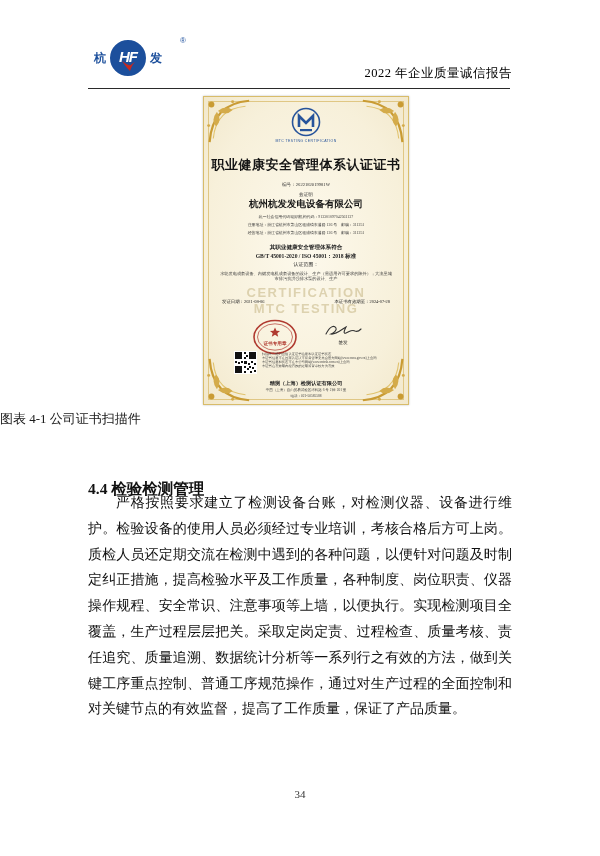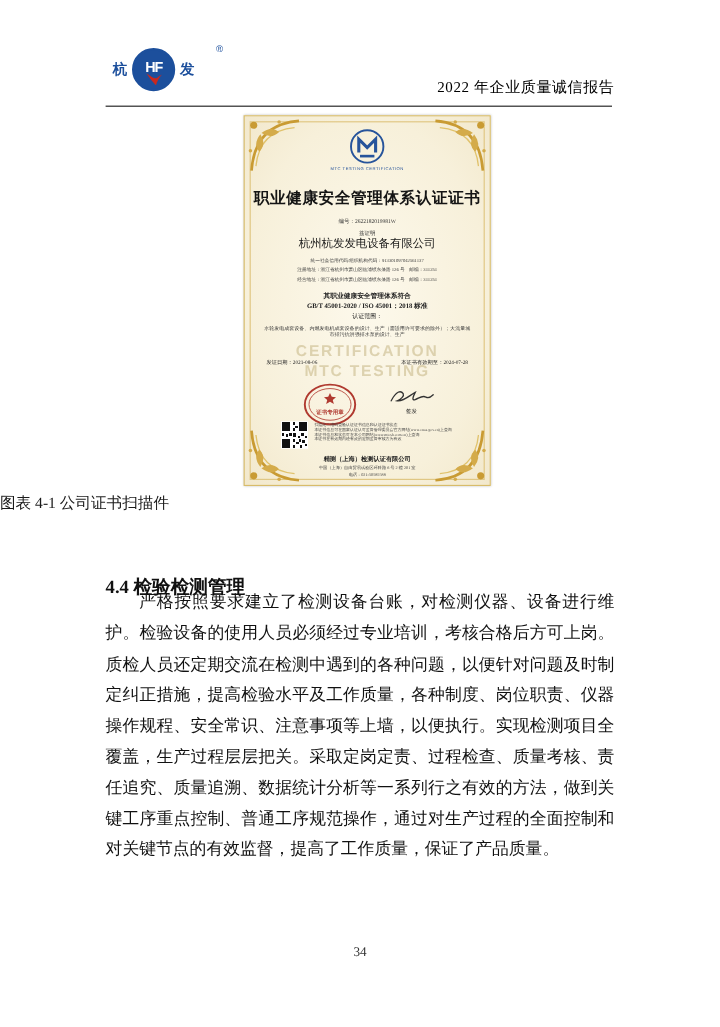--- a/index.html
+++ b/index.html
@@ -10,21 +10,21 @@
     font-family:"Liberation Serif","DejaVu Serif",serif; color:#222;
   }
   
   .header { position:absolute; left:88px; right:88px; top:34px; height:56px; }
   .logo { position:absolute; left:6px; top:6px; display:flex; align-items:center; }
   .logo-char { color:#1c4f9c; font-weight:bold; font-size:12px; font-family:"Liberation Sans",sans-serif; }
   .logo-circle {
     position:relative; width:36px; height:36px; margin:0 4px; border-radius:50%;
     background:#1c4f9c; border:2px solid #1c4f9c; display:flex; align-items:center; justify-content:center;
   }
-  .logo-hf { color:#fff; font-weight:bold; font-size:12px; font-family:"Liberation Sans",sans-serif; letter-spacing:-1px; margin-top:-4px;}
+  .logo-hf { color:#fff; font-weight:bold; font-style:italic; font-size:15px; font-family:"Liberation Sans",sans-serif; letter-spacing:-1px; margin-top:-4px;}
   .logo-swoosh { position:absolute; left:8px; bottom:2px; width:20px; height:12px; }
   .logo-reg { position:absolute; left:86px; top:-4px; font-size:8px; color:#1c4f9c; font-family:"Liberation Sans",sans-serif;}
   .header-title { position:absolute; right:0; bottom:8px; font-size:12.5px; color:#000000; letter-spacing:0.5px; }
   .header-rule { position:absolute; left:88px; right:90px; top:88px; height:0; border-top:1.5px solid #2a2a2a; }
 
   
   .cert {
     position:absolute; left:203px; top:96px; width:206px; height:309px;
     background:radial-gradient(ellipse at center, #fdf9ec 0%, #f7f0da 70%, #f2e8cc 100%);
     border:1px solid #d8bc6a; box-shadow:0 0 2px rgba(0,0,0,.25);
@@ -36,21 +36,21 @@
   .corner.tr { right:1px; top:1px; transform:scaleX(-1); }
   .corner.bl { left:1px; bottom:1px; transform:scaleY(-1); }
   .corner.br { right:1px; bottom:1px; transform:scale(-1,-1); }
 
   .cert c, .cert div { line-height:1.25; }
   .cert-emblem { position:absolute; left:50%; top:10px; transform:translateX(-50%); width:30px; height:30px; }
   .cert-emblem-sub { position:absolute; top:42px; left:0; right:0; text-align:center; font-size:3.5px; color:#27549b; font-family:"Liberation Sans",sans-serif; letter-spacing:0.4px; }
   .cert-title { position:absolute; top:60px; left:0; right:0; text-align:center; font-weight:bold; font-size:13px; letter-spacing:0.5px; color:#141414; }
   .cert-no { position:absolute; top:85px; left:0; right:0; text-align:center; font-size:4.6px; color:#333; }
   .cert-certify { position:absolute; top:95px; left:0; right:0; text-align:center; font-size:4.6px; color:#333; }
-  .cert-company { position:absolute; top:102px; left:0; right:0; text-align:center; font-size:9.5px; font-weight:normal; color:#141414; }
+  .cert-company { position:absolute; top:102px; left:0; right:0; text-align:center; font-size:9.5px; font-weight:bold; color:#141414; }
   .cert-small { position:absolute; left:14px; right:14px; text-align:center; font-size:3.9px; color:#3a3a3a; white-space:nowrap; }
   .cert-conform { position:absolute; top:147px; left:0; right:0; text-align:center; font-size:5.6px; font-weight:bold; color:#222; }
   .cert-standard { position:absolute; top:156px; left:0; right:0; text-align:center; font-size:5.6px; font-weight:bold; color:#222; }
   .cert-scope-label { position:absolute; top:165px; left:0; right:0; text-align:center; font-size:5px; color:#222; }
   .cert-scope { position:absolute; top:174px; left:16px; right:16px; text-align:center; font-size:4.2px; color:#3a3a3a; line-height:1.6; }
   .cert-watermark { position:absolute; top:188px; left:0; right:0; text-align:center; font-size:13px; font-weight:bold; color:rgba(196,180,132,0.55); font-family:"Liberation Sans",sans-serif; letter-spacing:1.5px; line-height:1.3; }
   .cert-dates { position:absolute; top:202px; left:18px; right:18px; display:flex; justify-content:space-between; font-size:4.4px; color:#222; }
   .cert-seal { position:absolute; left:48px; top:222px; width:46px; height:36px; }
   .cert-sign { position:absolute; left:118px; top:226px; width:42px; height:16px; }
   .cert-sign-label { position:absolute; left:118px; top:243px; width:42px; text-align:center; font-size:4.6px; color:#222; }

